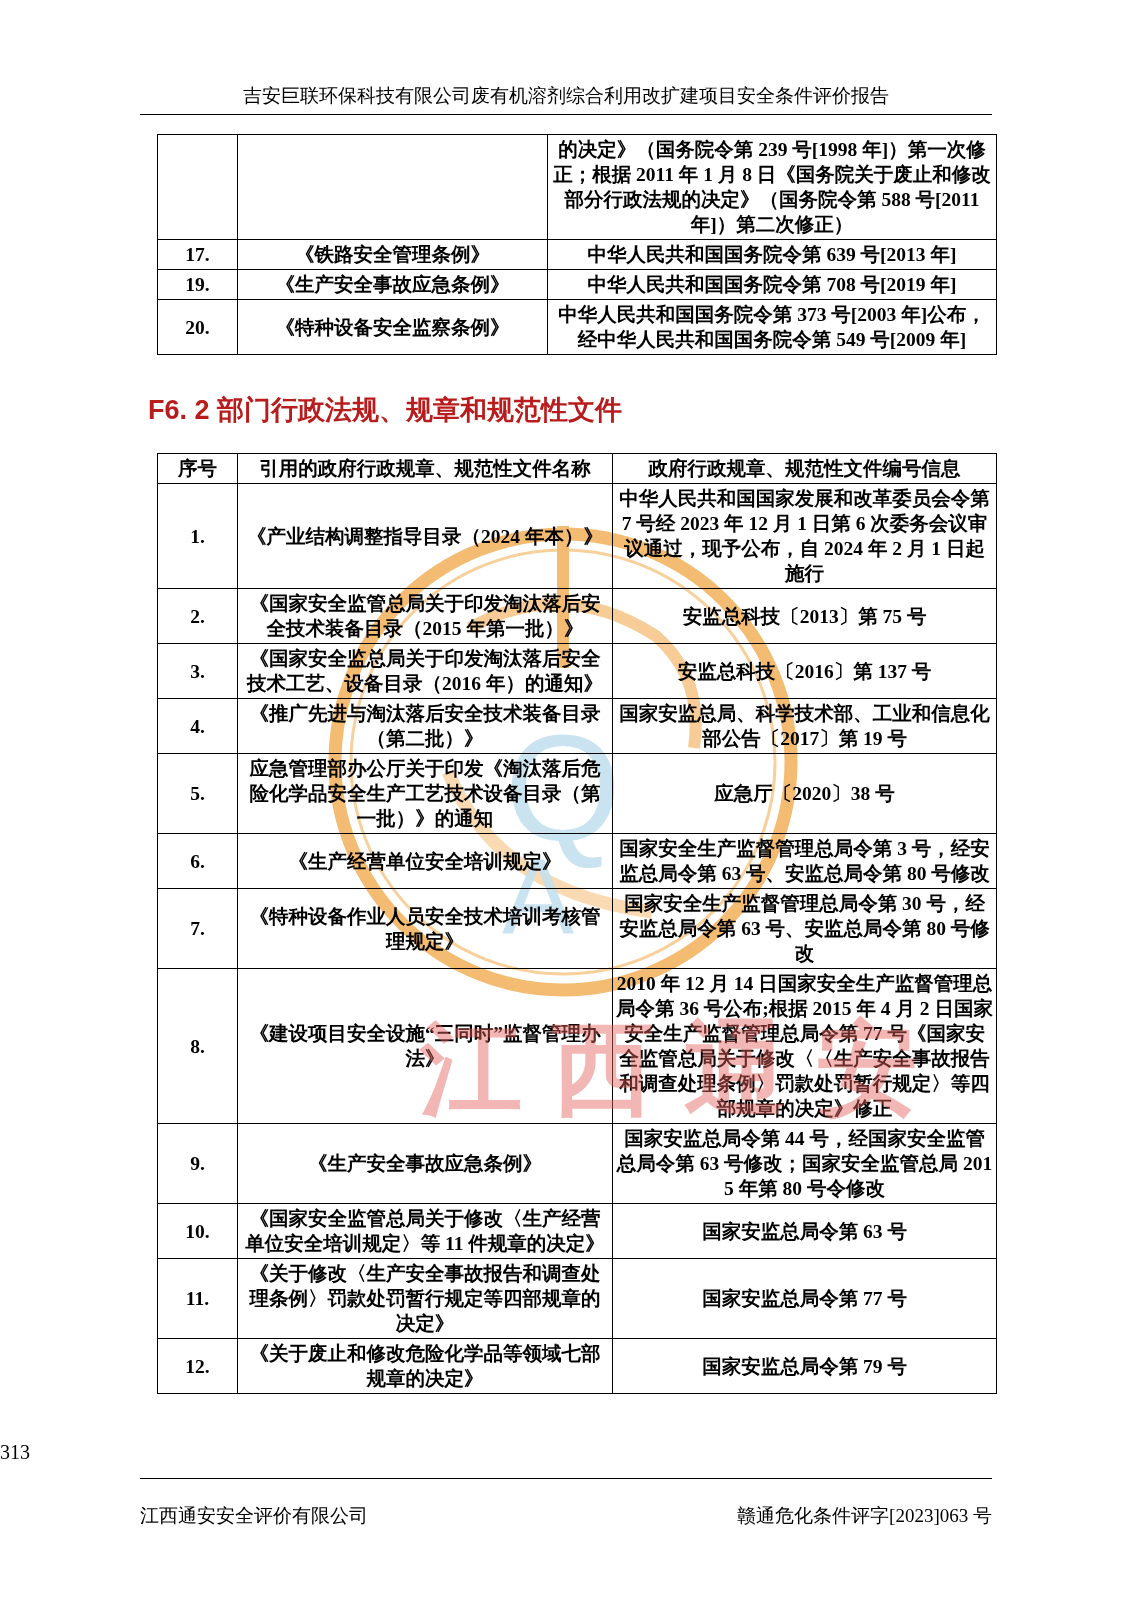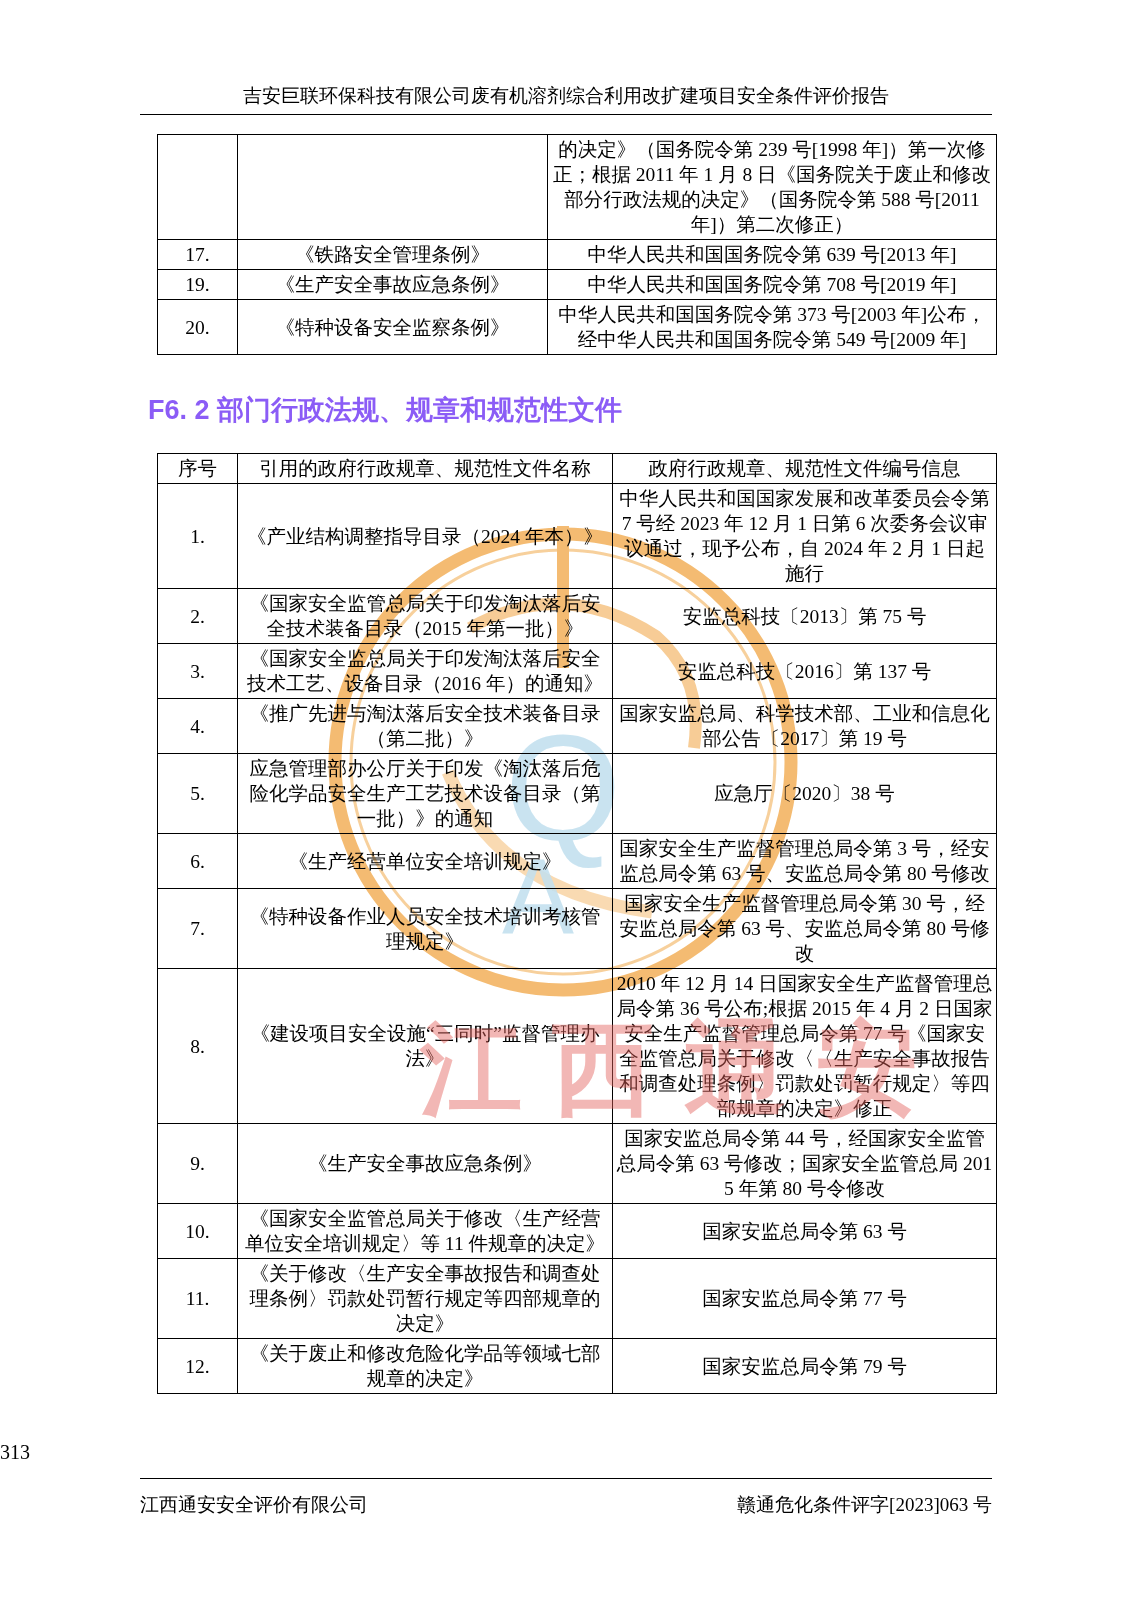--- a/index.html
+++ b/index.html
@@ -13,34 +13,34 @@
     position:absolute; top:84px; left:140px; width:852px;
     text-align:center; font-size:19px; line-height:24px;
     padding-bottom:6px; border-bottom:1.5px solid #000; z-index:1;
   }
   
   .content { position:absolute; top:134px; left:157px; width:839px; z-index:1; }
   table { border-collapse:collapse; width:100%; table-layout:fixed; }
   td, th {
     border:1px solid #000; font-size:19.5px; line-height:25px;
     padding:2px 3px; text-align:center; vertical-align:middle;
-    font-weight:normal; word-break:break-all;margin-top:20px;
+    font-weight:bold; word-break:break-all;margin-top:20px;
   }
   .tbl1 col.c-no { width:80px; } .tbl1 col.c-name { width:310px; } .tbl1 col.c-info { width:449px; }
   .tbl2 col.c-no { width:80px; } .tbl2 col.c-name { width:375px; } .tbl2 col.c-info { width:384px; }
   .section-heading {
     font-family:"Liberation Sans","DejaVu Sans",sans-serif;
     font-weight:bold; font-size:27px; line-height:34px;
-    margin:38px 0 26px -9px; color:#8b5cf6;
+    margin:38px 0 26px -9px; color:#b91c1c;
   }
   
   .page-number { position:absolute; top:1441px; left:0; width:100%; text-align:left; font-size:20px; z-index:1; }
   .doc-footer {
     position:absolute; top:1478px; left:140px; width:852px;
-    border-top:1.5px solid #000; padding-top:13px;
+    border-top:1.5px solid #000; padding-top:24px;
     display:flex; justify-content:space-between; font-size:19px; z-index:1;
   }
   
   .wm-circle { position:absolute; left:322px; top:510px; z-index:0; pointer-events:none; }
   .wm-red {
     position:absolute; top:1002px; left:420px; z-index:2; pointer-events:none;
     font-size:102px; font-weight:bold; letter-spacing:30px; white-space:nowrap;
     opacity:0.45;
   }
 </style>

